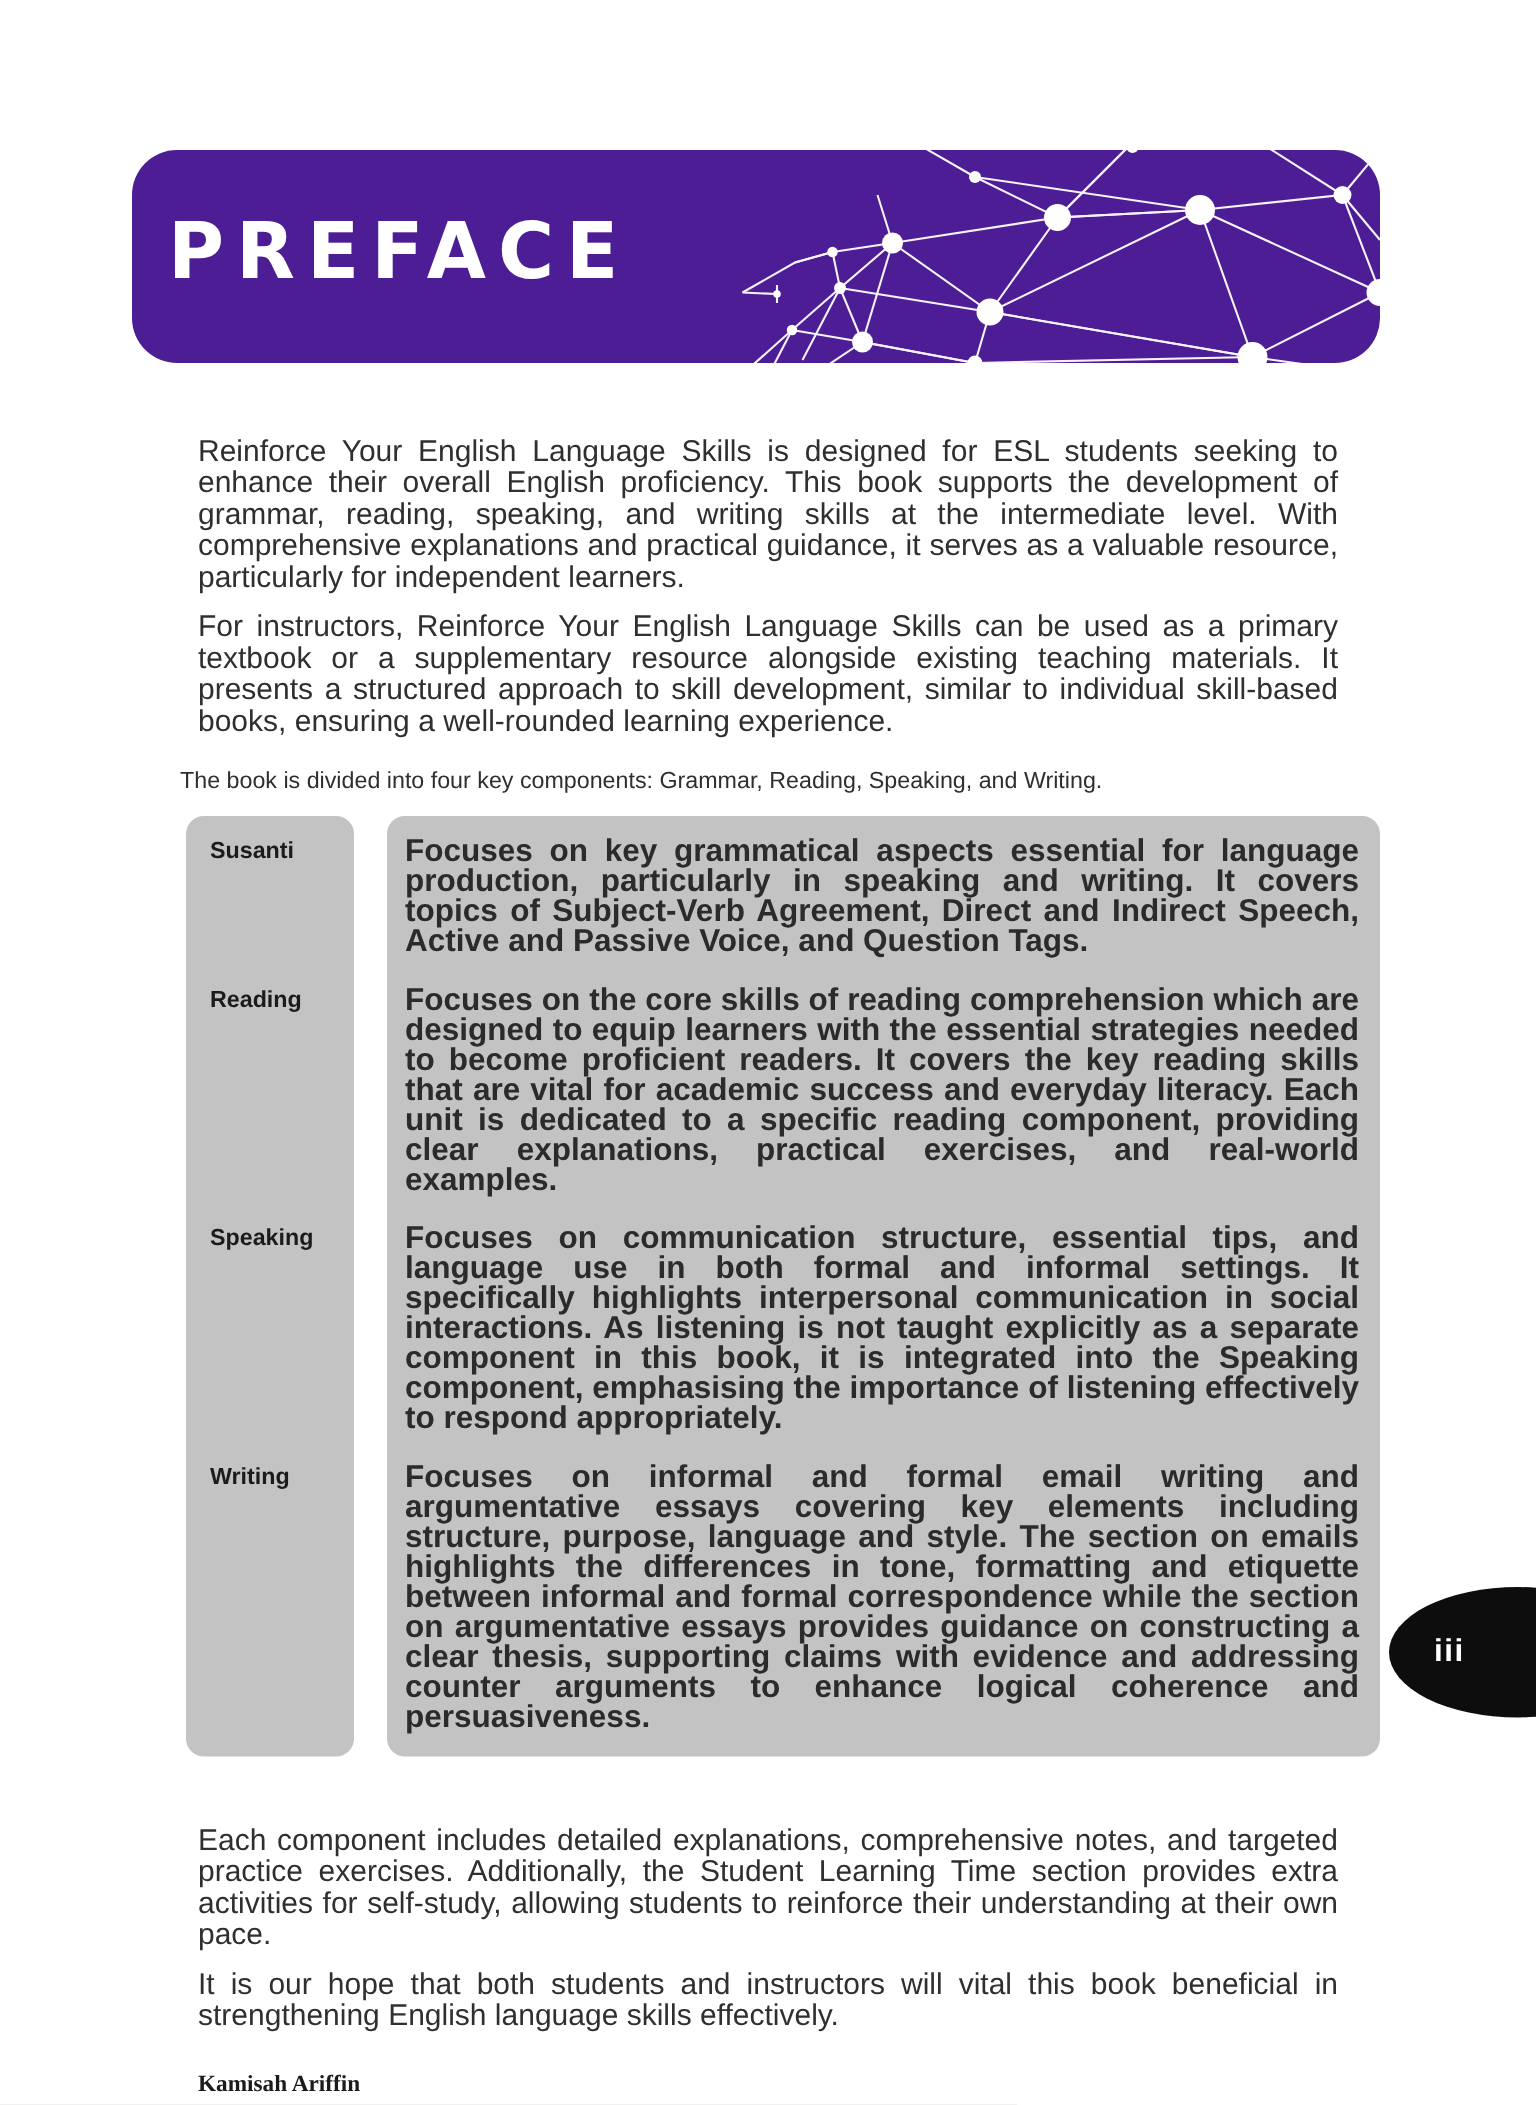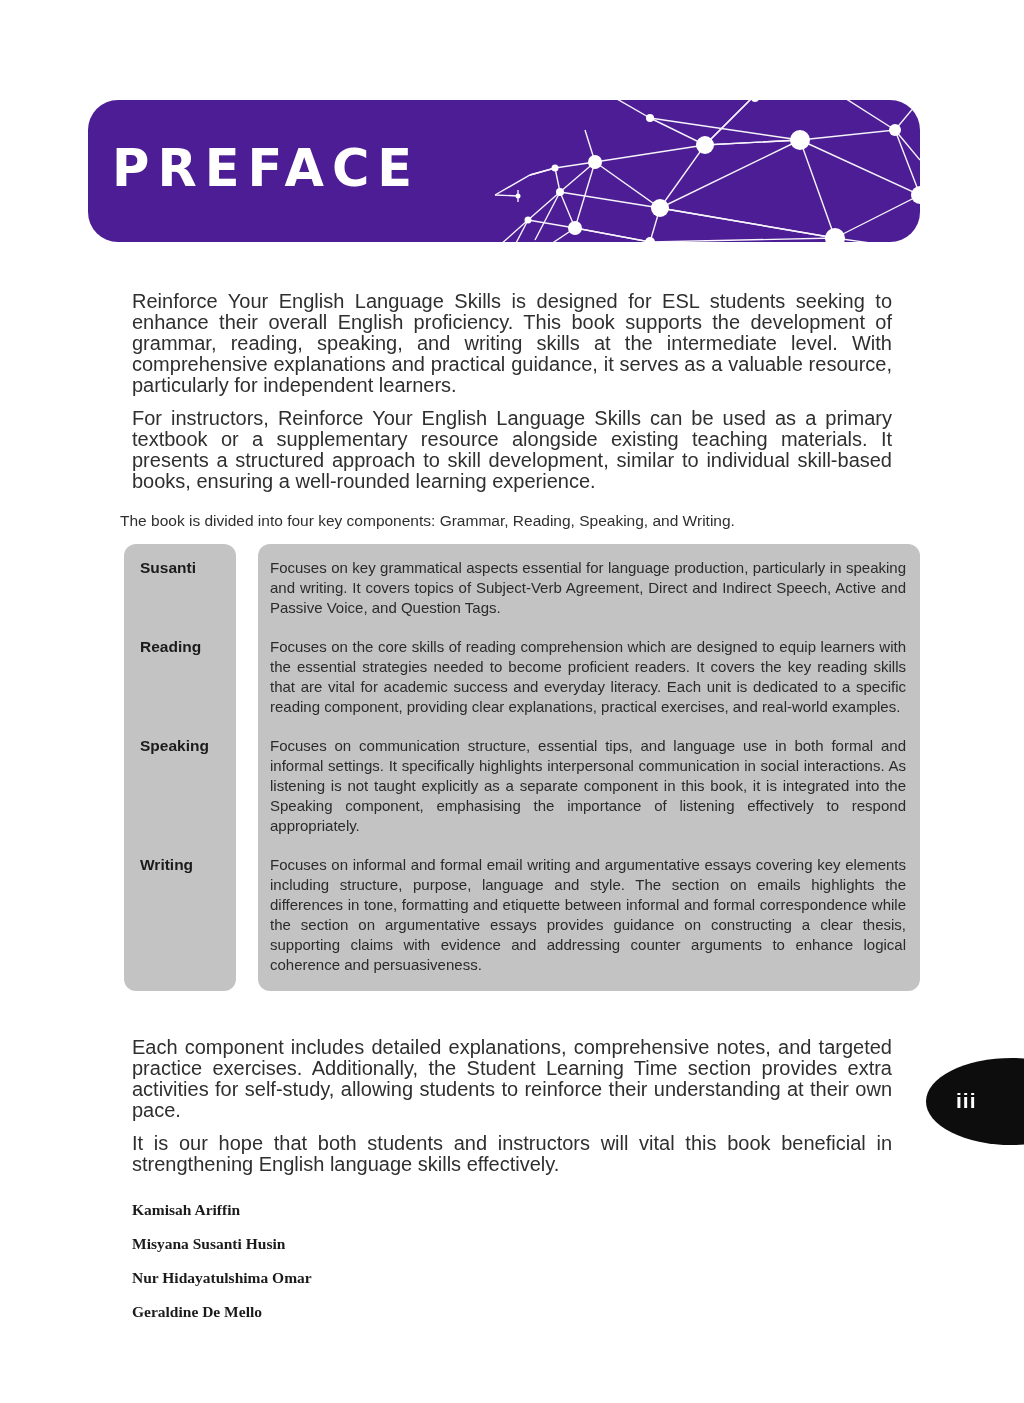--- a/index.html
+++ b/index.html
@@ -80,23 +80,24 @@
   }
   .comp-label {
     padding-left:16px;
     font-size:15.5px; font-weight:bold;
     color:#1b1b1b;
     line-height:20px;
   }
   .comp-desc {
     margin:0;
     padding:0 14px 0 12px;
-    font-size:15px; line-height:20px;
+    font-size:21px; line-height:20px;
     text-align:justify;
     color:#2b2b2b;
+    font-weight:bold;
   }
 
   .outro { margin-top:46px; }
 
   .authors {
     margin-top:24px;
     font-size:15.5px; line-height:22px;
     font-weight:bold;
     color:#1b1b1b;
   }

